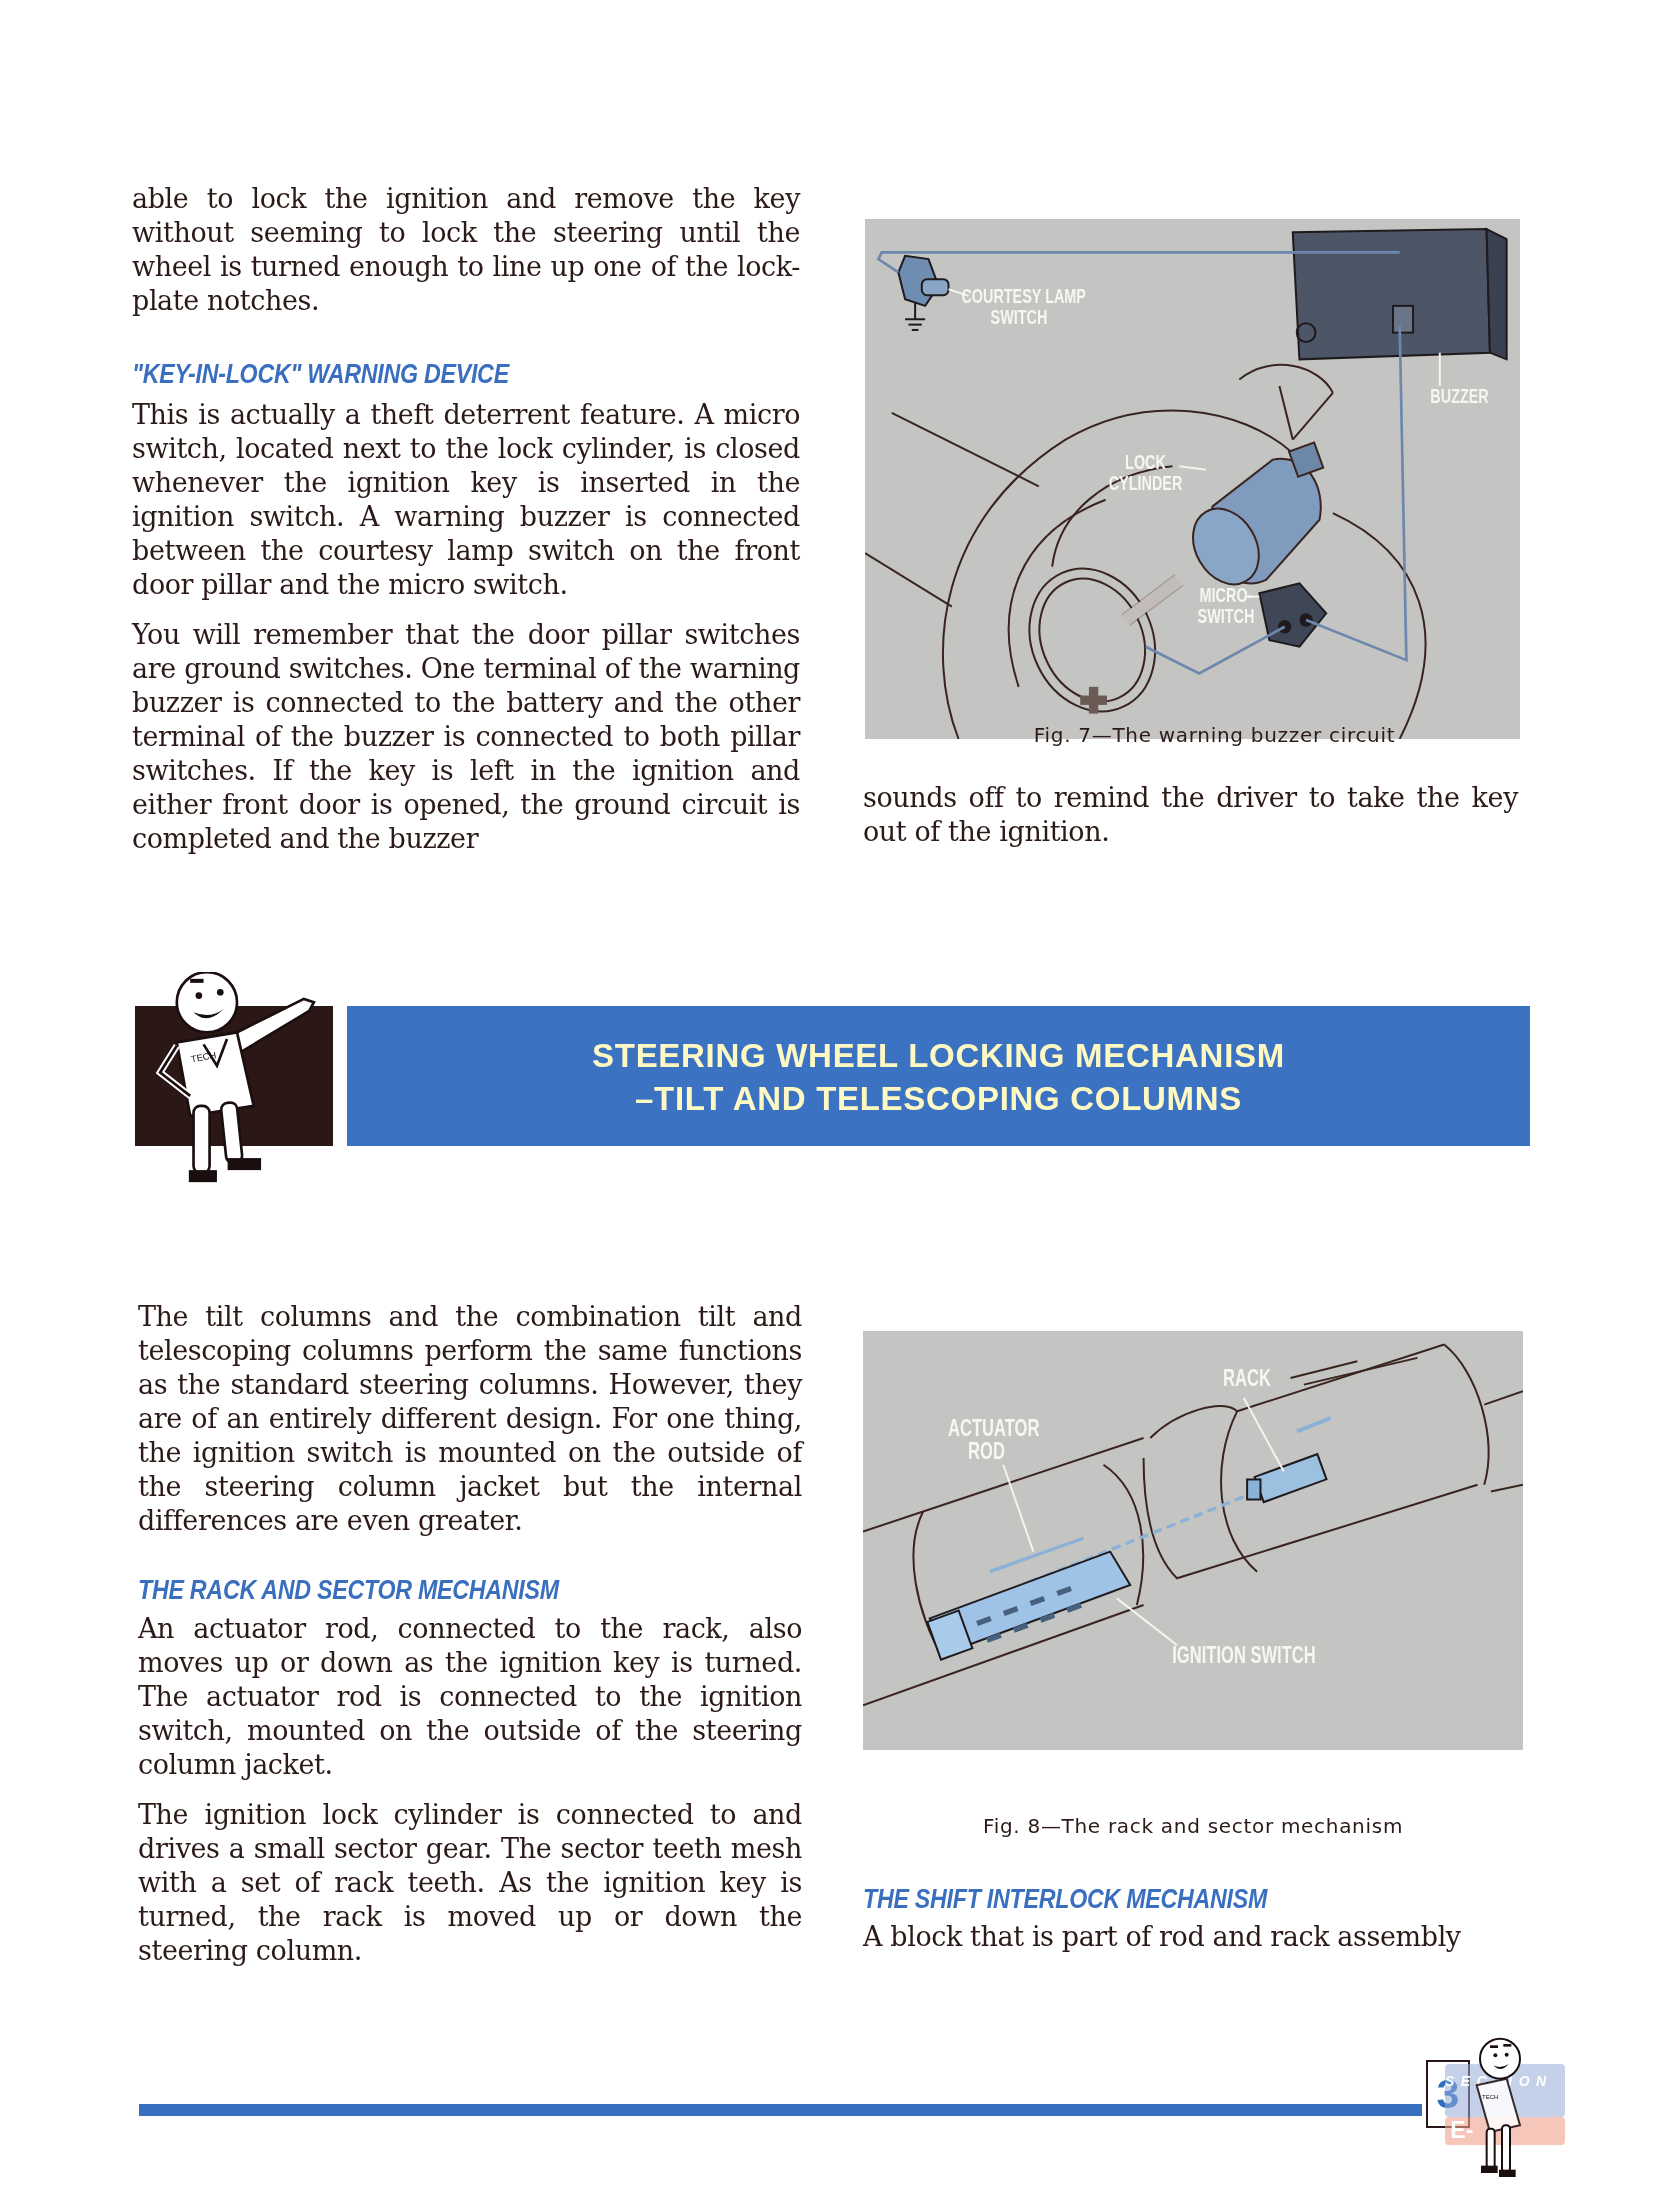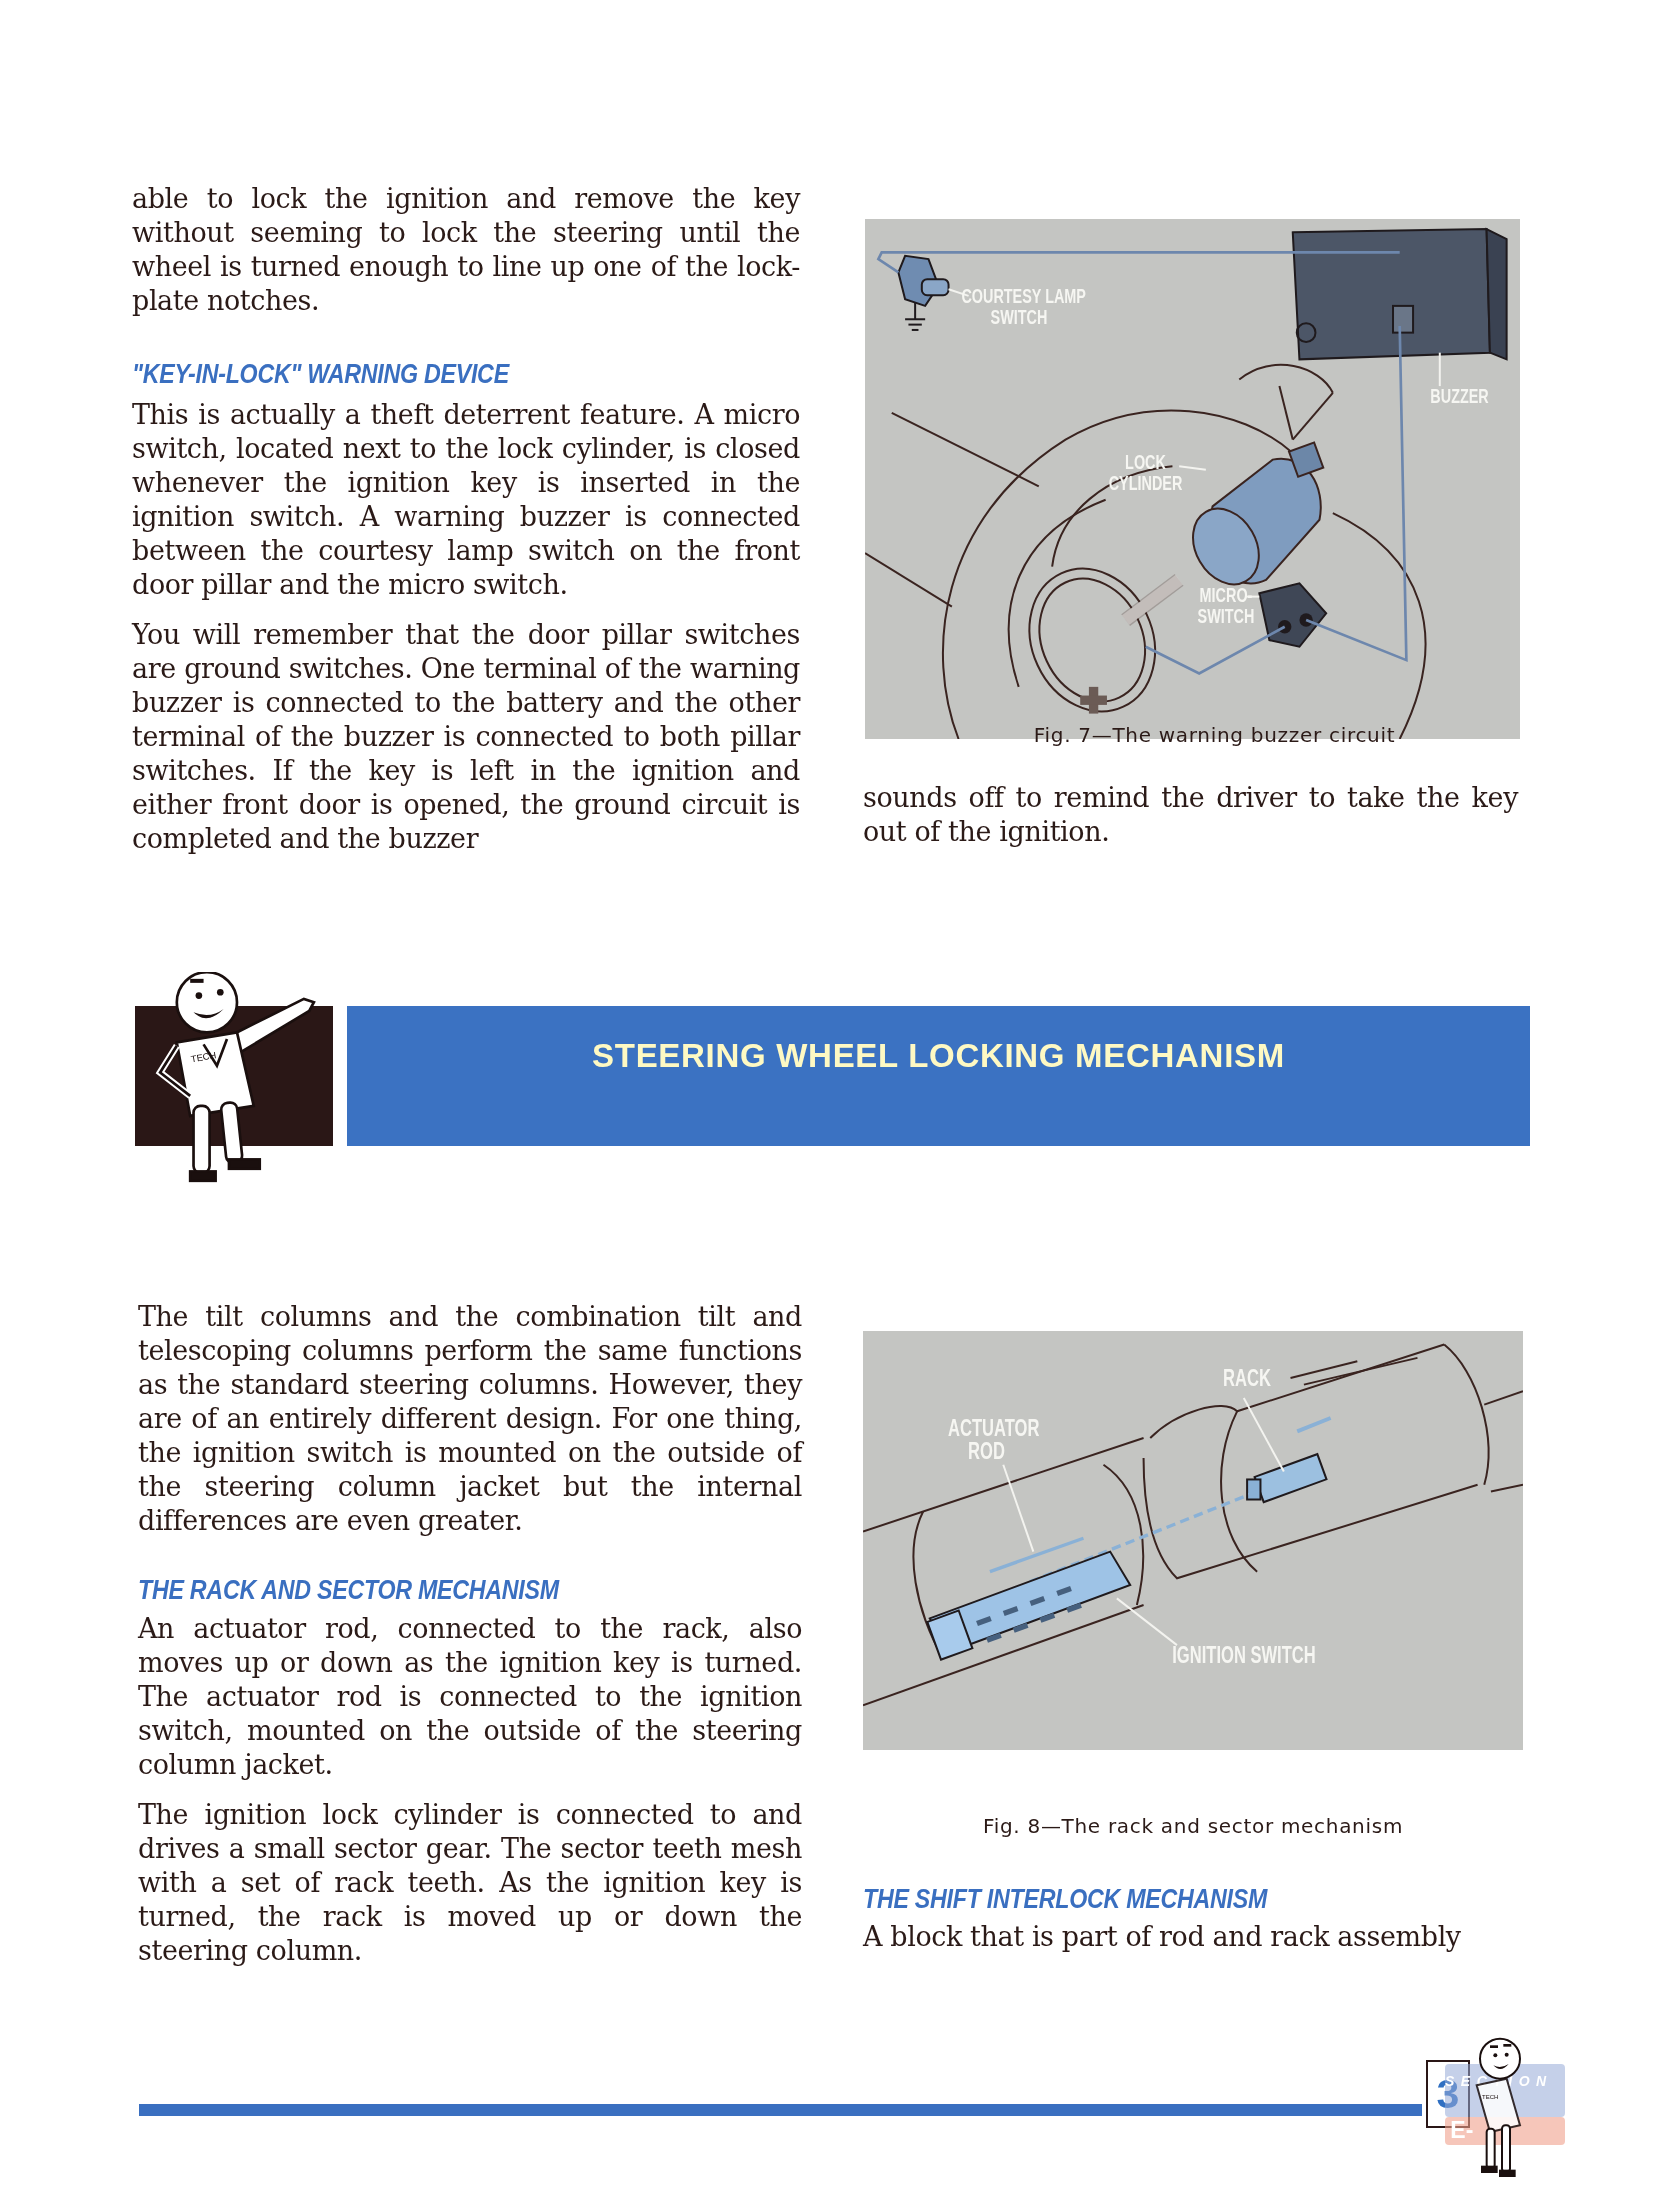--- a/index.html
+++ b/index.html
@@ -133,20 +133,21 @@
     <circle cx="103" cy="35" r="5"></circle>
     <circle cx="135" cy="30" r="5"></circle>
     <path d="M95 60 Q115 80 140 55 Q120 70 95 60 Z"></path>
   </g>
   <text x="92" y="135" font-family="Liberation Sans, sans-serif" font-size="14" fill="#1a0f0e" transform="rotate(-10 92 135)">TECH</text>
 </svg>
 
 <div class="abs banner" style="left:347px; top:1006px; width:1183px; height:140px;">
   <div class="banner-title" style="position:absolute; left:0; right:0; top:28px;">
     <div>STEERING WHEEL LOCKING MECHANISM</div>
+    <div>–TILT AND TELESCOPING COLUMNS</div>
   </div>
 </div>
 
 <div class="abs body-text" style="left:138px; top:1300px; width:664px;">
   <p style="margin-bottom:36px;">The tilt columns and the combination tilt and telescoping columns perform the same functions as the standard steering columns. However, they are of an entirely different design. For one thing, the ignition switch is mounted on the outside of the steering column jacket but the internal differences are even greater.</p>
   <div class="subhead" style="margin-bottom:5.3px; line-height:33px;">THE RACK AND SECTOR MECHANISM</div>
   <p>An actuator rod, connected to the rack, also moves up or down as the ignition key is turned. The actuator rod is connected to the ignition switch, mounted on the outside of the steering column jacket.</p>
   <p>The ignition lock cylinder is connected to and drives a small sector gear. The sector teeth mesh with a set of rack teeth. As the ignition key is turned, the rack is moved up or down the steering column.</p>
 </div>
 

